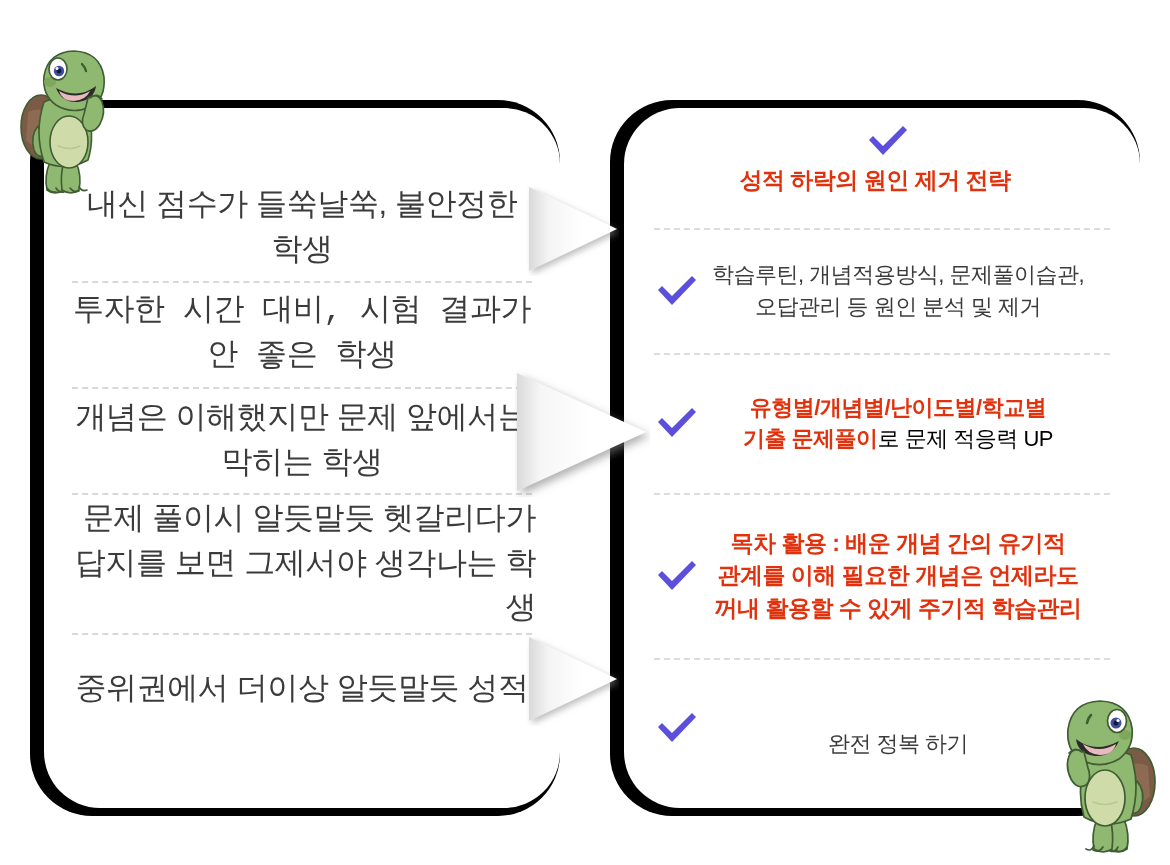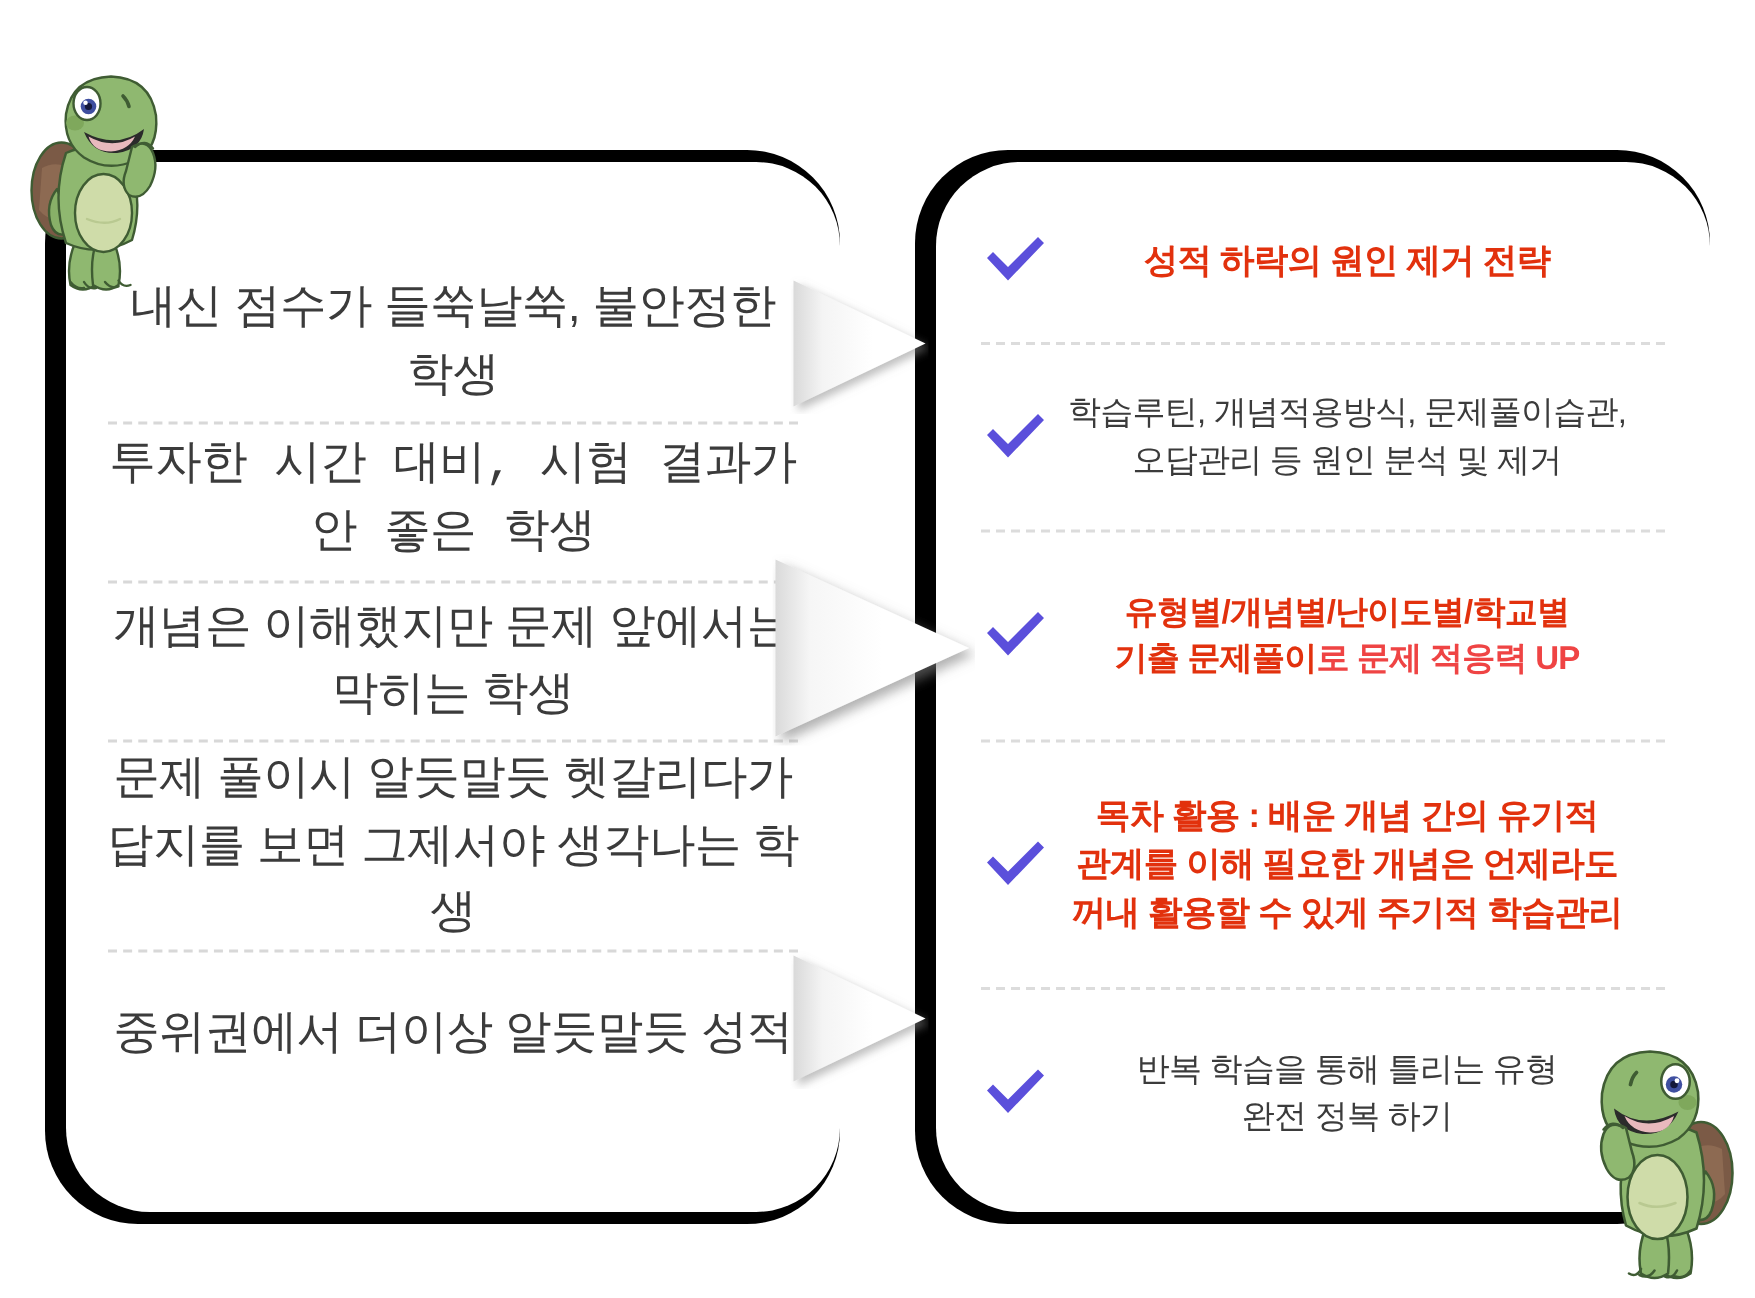--- a/index.html
+++ b/index.html
@@ -65,40 +65,40 @@
     content: "";
     position: absolute;
     top: 0;
     left: 28px;
     right: 28px;
     border-top: 2px dashed #d8d8d8;
   }
   #panel-left .lrow:nth-child(1) { height: 108px; }
   #panel-left .lrow:nth-child(2) { height: 106px; font-family: Liberation Mono, monospace; }
   #panel-left .lrow:nth-child(3) { height: 106px; }
-  #panel-left .lrow:nth-child(4) { height: 140px; }
+  #panel-left .lrow:nth-child(4) { height: 140px; text-align: right; }
   #panel-left .lrow:nth-child(5) { height: 110px; }
 
   
   .rrow {
     position: relative;
     display: flex;
     align-items: center;
     padding: 0 18px 0 30px;
     box-sizing: border-box;
   }
   .rrow + .rrow::before {
     content: "";
     position: absolute;
     top: 0;
     left: 30px;
     right: 30px;
     border-top: 2px dashed #dcdcdc;
   }
-  #panel-right .rrow:nth-child(1) { height: 110px; }
+  #panel-right .rrow:nth-child(1) { height: 110px; flex-direction: column; }
   #panel-right .rrow:nth-child(2) { height: 125px; justify-content: space-between; }
   #panel-right .rrow:nth-child(3) { height: 140px; align-items: center; }
   #panel-right .rrow:nth-child(4) { height: 165px; }
   #panel-right .rrow:nth-child(5) { height: 140px; }
 
   .check {
     flex: 0 0 46px;
     width: 46px;
     height: 40px;
     display: block;
@@ -107,21 +107,21 @@
     flex: 1 1 auto;
     text-align: center;
     font-size: 22px;
     line-height: 1.42;
     letter-spacing: -0.5px;
     color: #3b3b3b;
     padding-right: 26px;
   }
   .rtext.red   { color: #e2310d; font-weight: bold; font-size: 23px; }
   .rtext .red  { color: #e2310d; font-weight: bold; }
-  .rtext .dark { color: #ef4444; font-weight: bold; }
+  .rtext .dark { color: #000000; font-weight: normal; }
 
   
   .arrow {
     position: absolute;
     display: block;
   }
   #arrow-top    { left: 527px; top: 181px; width: 92px; height: 95px; }
   #arrow-mid    { left: 515px; top: 367px; width: 135px; height: 130px; }
   #arrow-bottom { left: 527px; top: 631px; width: 92px; height: 95px; }
 
@@ -203,21 +203,21 @@
           <span>관계를 이해 필요한 개념은 언제라도</span><br>
           <span>꺼내 활용할 수 있게 주기적 학습관리</span>
         </div>
       </div>
 
       <div class="rrow">
         <svg class="check" viewBox="0 0 46 40">
           <path d="M4 19 L8 15 L18 25 L38 5 L42 9 L18 34 Z" fill="#5b4fdb"></path>
         </svg>
         <div class="rtext">
-          <span>반복 학습을 통해 틀리는 유형</span><br>
+          <br>
           <span>완전 정복 하기</span>
         </div>
       </div>
 
     </div>
   </div>
 
   <svg class="arrow" id="arrow-top" viewBox="0 0 92 95">
     <defs>
       <linearGradient id="agTop" x1="0" y1="0" x2="1" y2="0">

